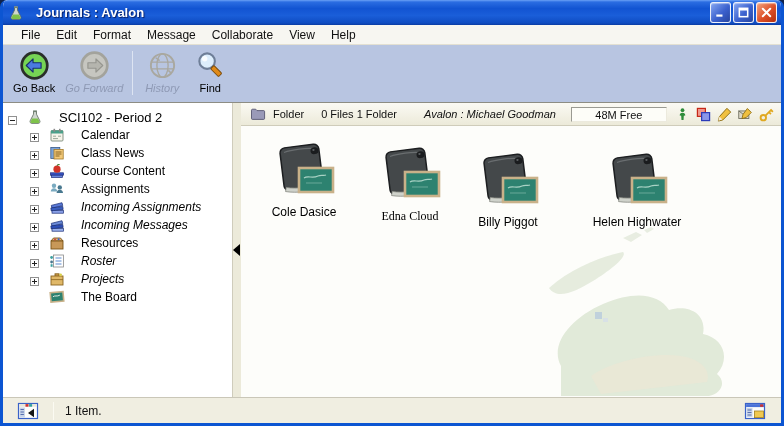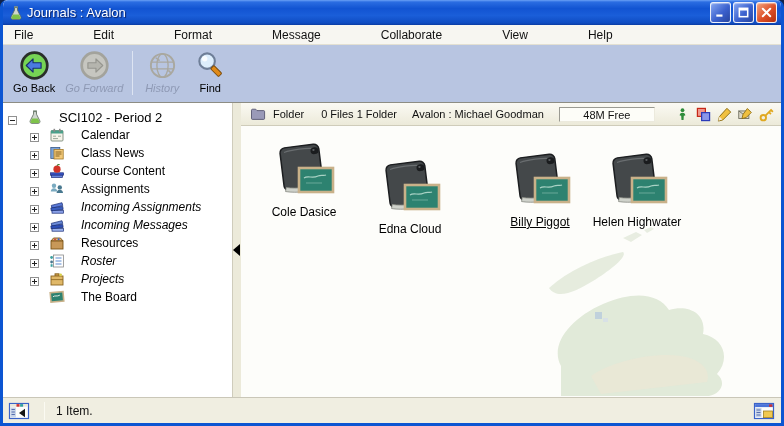--- a/index.html
+++ b/index.html
@@ -8,32 +8,32 @@
     width:784px;height:426px;position:relative;overflow:hidden;
     border:3px solid #0c55d2;border-top:none;border-radius:7px 7px 0 0;
     display:flex;flex-direction:column;background:#fff;
     font-family:"Liberation Sans",sans-serif;
   }
   
   .titlebar{flex:0 0 25px;display:flex;align-items:center;padding:0 4px 0 5px;
     border-radius:5px 5px 0 0;
     background:linear-gradient(180deg,#6ba1f5 0%,#2b6de2 8%,#1254d2 34%,#1a5ed9 62%,#0f4cc2 92%,#0a3ba2 100%);}
   .app-icon{width:16px;height:16px;flex:0 0 16px;}
-  .title-text{color:#fff;font-weight:normal;font-size:13px;margin-left:3px;flex:1;
+  .title-text{color:#fff;font-weight:bold;font-size:13px;margin-left:12px;flex:1;
     text-shadow:1px 1px 1px rgba(0,10,60,.75);white-space:nowrap;}
   .ctl-group{display:flex;gap:2px;}
   .ctl{width:21px;height:21px;border-radius:3px;border:1px solid rgba(255,255,255,.9);
     display:flex;align-items:center;justify-content:center;
     background:linear-gradient(135deg,#86a7f2 0%,#3b61ce 55%,#27459f 100%);
     box-shadow:inset 0 1px 1px rgba(255,255,255,.45);}
   .ctl.close{background:linear-gradient(135deg,#f2a37f 0%,#dd4f27 55%,#b32f0e 100%);}
   .ctl svg{width:11px;height:11px;display:block;}
   
   .menubar{flex:0 0 20px;background:#f7f6f1;display:flex;align-items:center;
-    padding-left:3px;border-bottom:1px solid #e3e0d2;gap:44px;}
+    padding-left:10px;border-bottom:1px solid #e3e0d2;}
   .menu-item{font-size:12px;color:#111;padding:2px 8px;cursor:default;white-space:nowrap;}
   
   .toolbar{flex:0 0 57px;background:#b8c5e1;display:flex;align-items:flex-start;
     padding:4px 2px 0 5px;}
   .tb-btn{display:flex;flex-direction:column;align-items:center;padding:1px 5px 0 5px;min-width:48px;}
   .tb-icon svg{width:31px;height:31px;display:block;}
   .tb-label{font-size:11px;color:#000;margin-top:1px;white-space:nowrap;}
   .tb-btn.disabled .tb-label{color:#8e99b4;font-style:italic;}
   .tb-sep{width:1px;height:44px;background:#8fa0c4;border-right:1px solid #dde4f2;margin:2px 5px 0 4px;}
   
@@ -53,35 +53,35 @@
   .splitter-arrow{position:absolute;left:0;top:141px;width:0;height:0;
     border-top:6px solid transparent;border-bottom:6px solid transparent;border-right:7px solid #000;}
   
   .main-panel{flex:1;display:flex;flex-direction:column;min-width:0;}
   .info-bar{flex:0 0 23px;background:linear-gradient(180deg,#fbfaf4,#ecead9);
     border-bottom:1px solid #cfccba;display:flex;align-items:center;
     font-size:11px;color:#111;padding:0 7px 0 9px;white-space:nowrap;}
   .ib-folder-icon{width:16px;height:14px;margin-right:7px;}
   .ib-folder-icon svg{width:16px;height:14px;display:block;}
   .ib-counts{margin-left:17px;}
-  .ib-identity{margin-left:15px;}
+  .ib-identity{margin-left:27px;font-style:italic;}
   .free-box{margin-left:15px;width:96px;height:15px;background:#fdfdf8;text-align:center;
     line-height:14px;font-size:11px;border:1px solid;border-color:#9a9a92 #eceadd #eceadd #9a9a92;}
   .ib-actions{margin-left:auto;display:flex;align-items:center;gap:6px;}
   .ib-actions .act{width:15px;height:15px;}
   .ib-actions .act svg{width:15px;height:15px;display:block;}
   
   .files-area{flex:1;position:relative;background:#fdfdfa;overflow:hidden;}
   .watermark{position:absolute;left:290px;top:100px;pointer-events:none;}
   .file-item{position:absolute;width:118px;text-align:center;cursor:default;}
   .file-icon svg{width:64px;height:58px;display:inline-block;}
   .file-label{font-size:12px;color:#000;margin-top:1px;white-space:nowrap;}
   
   .statusbar{flex:0 0 26px;background:#f0eee1;border-top:1px solid #cac7b8;
-    display:flex;align-items:center;padding:0 5px;}
+    display:flex;align-items:center;padding:0 14px;}
   .sb-icon{width:23px;height:18px;}
   .sb-icon svg{width:23px;height:18px;display:block;}
   .sb-sep{width:1px;height:18px;background:#b8b5a6;border-right:1px solid #fbfaf2;margin:0 11px 0 13px;}
   .sb-text{font-size:12px;color:#111;}
   .sb-right{margin-left:auto;width:23px;height:18px;}
 </style>
 </head>
 <body>
 
 <div class="window">
@@ -415,36 +415,36 @@
                   <path d="M13 8.5c8-2 23-2 31 0" stroke="#6a6e70" stroke-width="1.2" fill="none"></path>
                   <ellipse cx="43.5" cy="10.5" rx="4" ry="3.4" fill="#1a1c1e"></ellipse>
                   <ellipse cx="42.6" cy="9.6" rx="1.2" ry="1" fill="#5a5e60"></ellipse>
                 </g>
                 <rect x="26" y="26" width="34" height="24" fill="#2d8270" stroke="#c9b189" stroke-width="2.6"></rect>
                 <path d="M31 36c4-3 8 1 14-2 3-1.5 6 0 8-1" stroke="#bfe0d4" stroke-width="1.2" fill="none" opacity=".85"></path>
                 <path d="M33 41h16" stroke="#9ccabb" stroke-width=".9" opacity=".6"></path>
               </svg></div>
             <div class="file-label">Cole Dasice</div>
           </div>
-          <div class="file-item" style="left: 110px; top: 33px;">
+          <div class="file-item" style="left: 110px; top: 20px; font-family: Liberation Serif, serif;">
             <div class="file-icon"><svg viewBox="0 0 62 58">
                 <g transform="rotate(-7 28 26)">
                   <rect x="9" y="4" width="39" height="43" rx="5" fill="#44484a" stroke="#1c1e20" stroke-width="1.5"></rect>
                   <path d="M11 43.5c10 3 25 3 35 0l1.2 4c-11.5 3.2-26 3.2-37.4 0z" fill="#cfd2cb" stroke="#8a8d86" stroke-width=".8"></path>
                   <path d="M13 8.5c8-2 23-2 31 0" stroke="#6a6e70" stroke-width="1.2" fill="none"></path>
                   <ellipse cx="43.5" cy="10.5" rx="4" ry="3.4" fill="#1a1c1e"></ellipse>
                   <ellipse cx="42.6" cy="9.6" rx="1.2" ry="1" fill="#5a5e60"></ellipse>
                 </g>
                 <rect x="26" y="26" width="34" height="24" fill="#2d8270" stroke="#c9b189" stroke-width="2.6"></rect>
                 <path d="M31 36c4-3 8 1 14-2 3-1.5 6 0 8-1" stroke="#bfe0d4" stroke-width="1.2" fill="none" opacity=".85"></path>
                 <path d="M33 41h16" stroke="#9ccabb" stroke-width=".9" opacity=".6"></path>
               </svg></div>
             <div class="file-label">Edna Cloud</div>
           </div>
-          <div class="file-item" style="left: 240px; top: 26px; text-decoration: underline;">
+          <div class="file-item" style="left: 208px; top: 26px;">
             <div class="file-icon"><svg viewBox="0 0 62 58">
                 <g transform="rotate(-7 28 26)">
                   <rect x="9" y="4" width="39" height="43" rx="5" fill="#44484a" stroke="#1c1e20" stroke-width="1.5"></rect>
                   <path d="M11 43.5c10 3 25 3 35 0l1.2 4c-11.5 3.2-26 3.2-37.4 0z" fill="#cfd2cb" stroke="#8a8d86" stroke-width=".8"></path>
                   <path d="M13 8.5c8-2 23-2 31 0" stroke="#6a6e70" stroke-width="1.2" fill="none"></path>
                   <ellipse cx="43.5" cy="10.5" rx="4" ry="3.4" fill="#1a1c1e"></ellipse>
                   <ellipse cx="42.6" cy="9.6" rx="1.2" ry="1" fill="#5a5e60"></ellipse>
                 </g>
                 <rect x="26" y="26" width="34" height="24" fill="#2d8270" stroke="#c9b189" stroke-width="2.6"></rect>
                 <path d="M31 36c4-3 8 1 14-2 3-1.5 6 0 8-1" stroke="#bfe0d4" stroke-width="1.2" fill="none" opacity=".85"></path>

